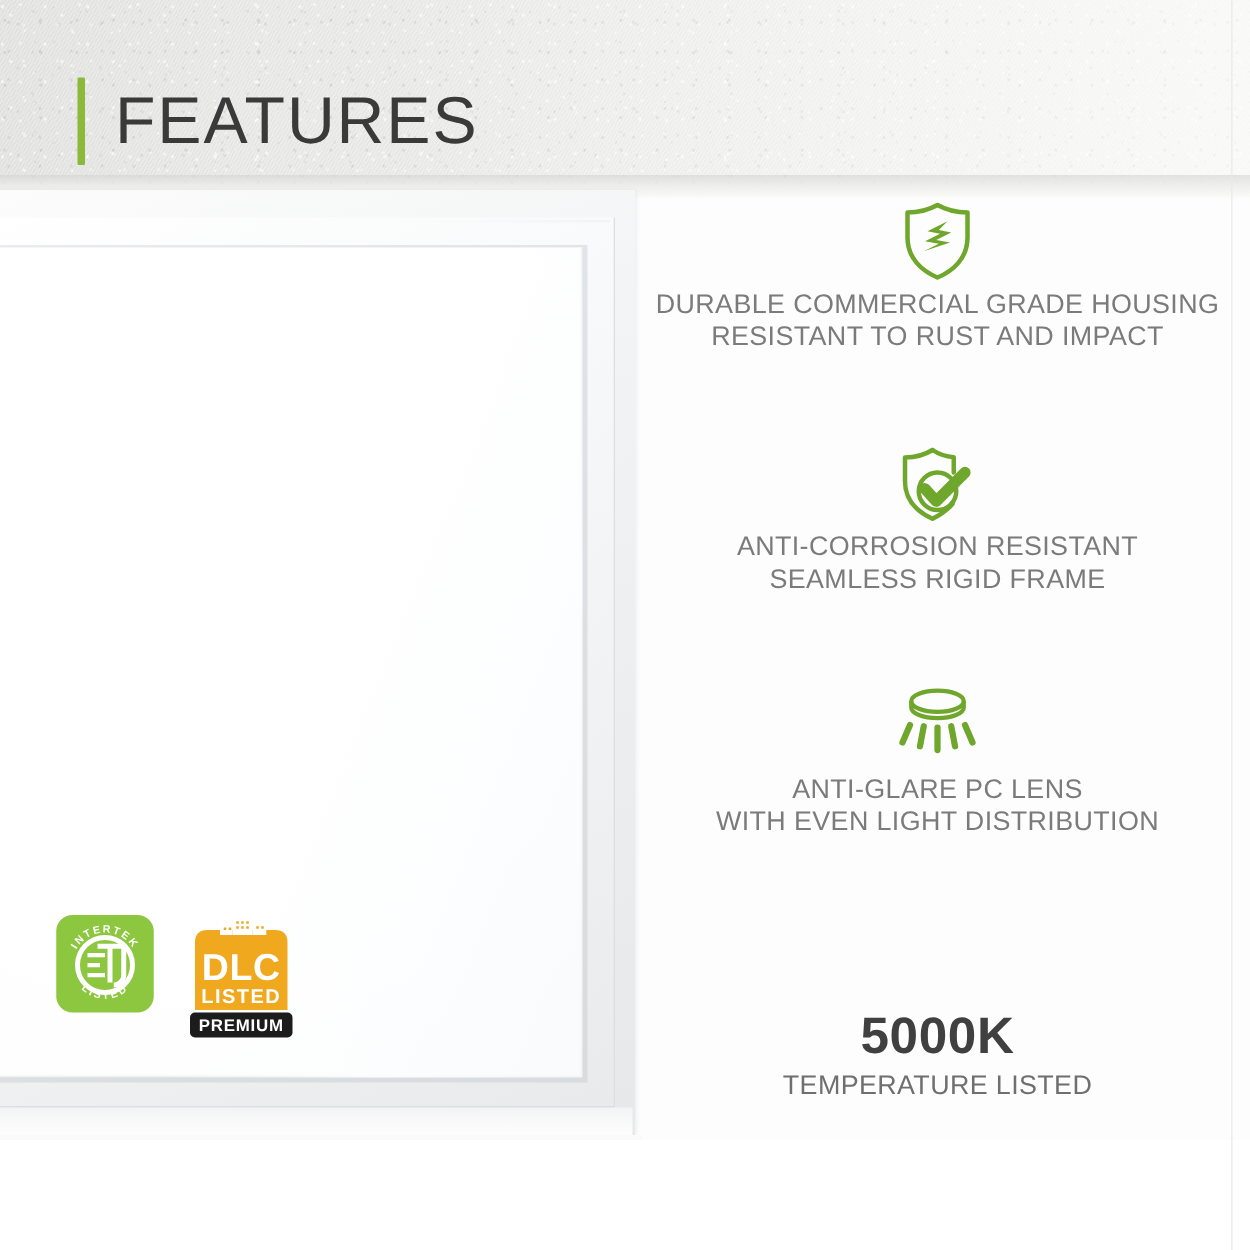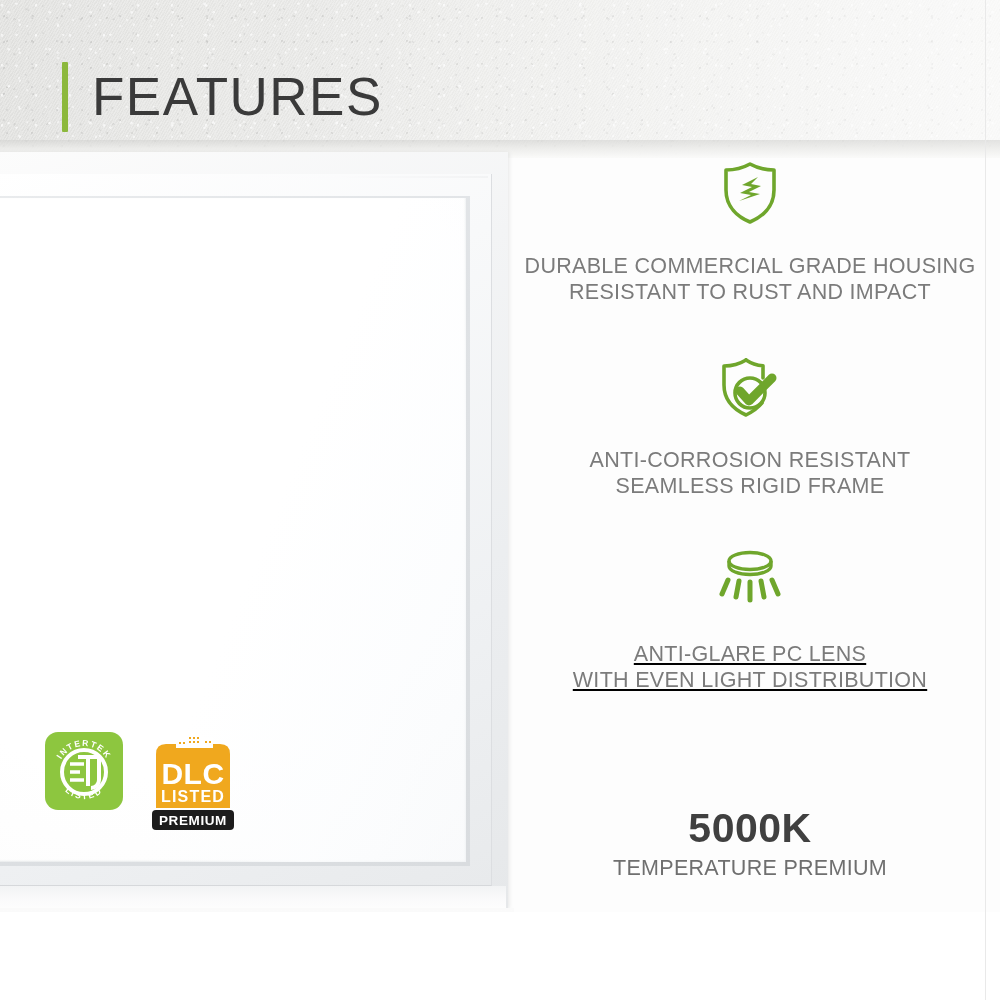--- a/index.html
+++ b/index.html
@@ -118,21 +118,21 @@
   .etl-badge { position:relative; width:80px; height:82px; }
   .dlc-badge { position:relative; width:90px; height:102px; }
 
   
   .features-col { position:absolute; left:510px; top:160px; width:480px; }
   .feature {
     position:absolute; width:480px; text-align:center;
   }
   .feature-icon { display:block; margin:0 auto; }
   .feature-text {
-    margin-top:27px;
+    margin-top:4px;
     font-size:21.5px; line-height:26px; letter-spacing:.3px;
     color:#7b7b7b; font-weight:400; white-space:pre-line;
   }
 
   .temp-block { position:absolute; left:510px; top:805px; width:480px; text-align:center; }
   .temp-value {
     font-size:41px; font-weight:700; color:#404040; letter-spacing:.5px; line-height:46px;
   }
   .temp-label {
     margin-top:4px; font-size:21.5px; letter-spacing:.3px; color:#6f6f6f; line-height:26px;
@@ -243,37 +243,37 @@
         <path d="M 29 4 C 21 9 13 10 7 10 L 7 29 C 7 45 18 54 29 59 C 35 56 41 52 45 47" fill="none" stroke="#6fa62c" stroke-width="3.6" stroke-linejoin="round" stroke-linecap="round"></path>
         <path d="M 29 4 C 35 8 41 9.4 46 9.8 L 46 22" fill="none" stroke="#6fa62c" stroke-width="3.6" stroke-linejoin="round" stroke-linecap="round"></path>
         <path d="M 23 35 L 32 45 L 55 22" fill="none" stroke="#6fa62c" stroke-width="9" stroke-linejoin="round" stroke-linecap="round"></path>
         <path d="M 23 35 L 32 45 L 55 22" fill="none" stroke="#ffffff" stroke-width="0"></path>
         <circle cx="33" cy="37" r="15" fill="none" stroke="#6fa62c" stroke-width="3.6"></circle>
       </svg>
       <div class="feature-text">ANTI-CORROSION RESISTANT
 SEAMLESS RIGID FRAME</div>
     </div>
 
-    <div class="feature" style="top:390px;text-decoration:underline;">
+    <div class="feature" style="top:390px;">
       <svg class="feature-icon" width="80" height="64" viewBox="0 0 80 64">
         <ellipse cx="40" cy="11" rx="21" ry="8.5" fill="none" stroke="#6fa62c" stroke-width="3.4"></ellipse>
         <path d="M 19 11 L 19 16 A 21 8.5 0 0 0 61 16 L 61 11" fill="none" stroke="#6fa62c" stroke-width="3.4" stroke-linejoin="round"></path>
         <g stroke="#6fa62c" stroke-width="5" stroke-linecap="round">
           <line x1="18" y1="30" x2="12" y2="44"></line>
           <line x1="29" y1="31" x2="26" y2="47"></line>
           <line x1="40" y1="32" x2="40" y2="50"></line>
           <line x1="51" y1="31" x2="54" y2="47"></line>
           <line x1="62" y1="30" x2="68" y2="44"></line>
         </g>
       </svg>
       <div class="feature-text">ANTI-GLARE PC LENS
 WITH EVEN LIGHT DISTRIBUTION</div>
     </div>
   </div>
 
   <div class="temp-block">
     <div class="temp-value">5000K</div>
-    <div class="temp-label">TEMPERATURE PREMIUM</div>
+    <div class="temp-label">TEMPERATURE LISTED</div>
   </div>
 
   <div class="bottom-fill"></div>
   <div class="right-edge"></div>
 </div>
 
 </body></html>

